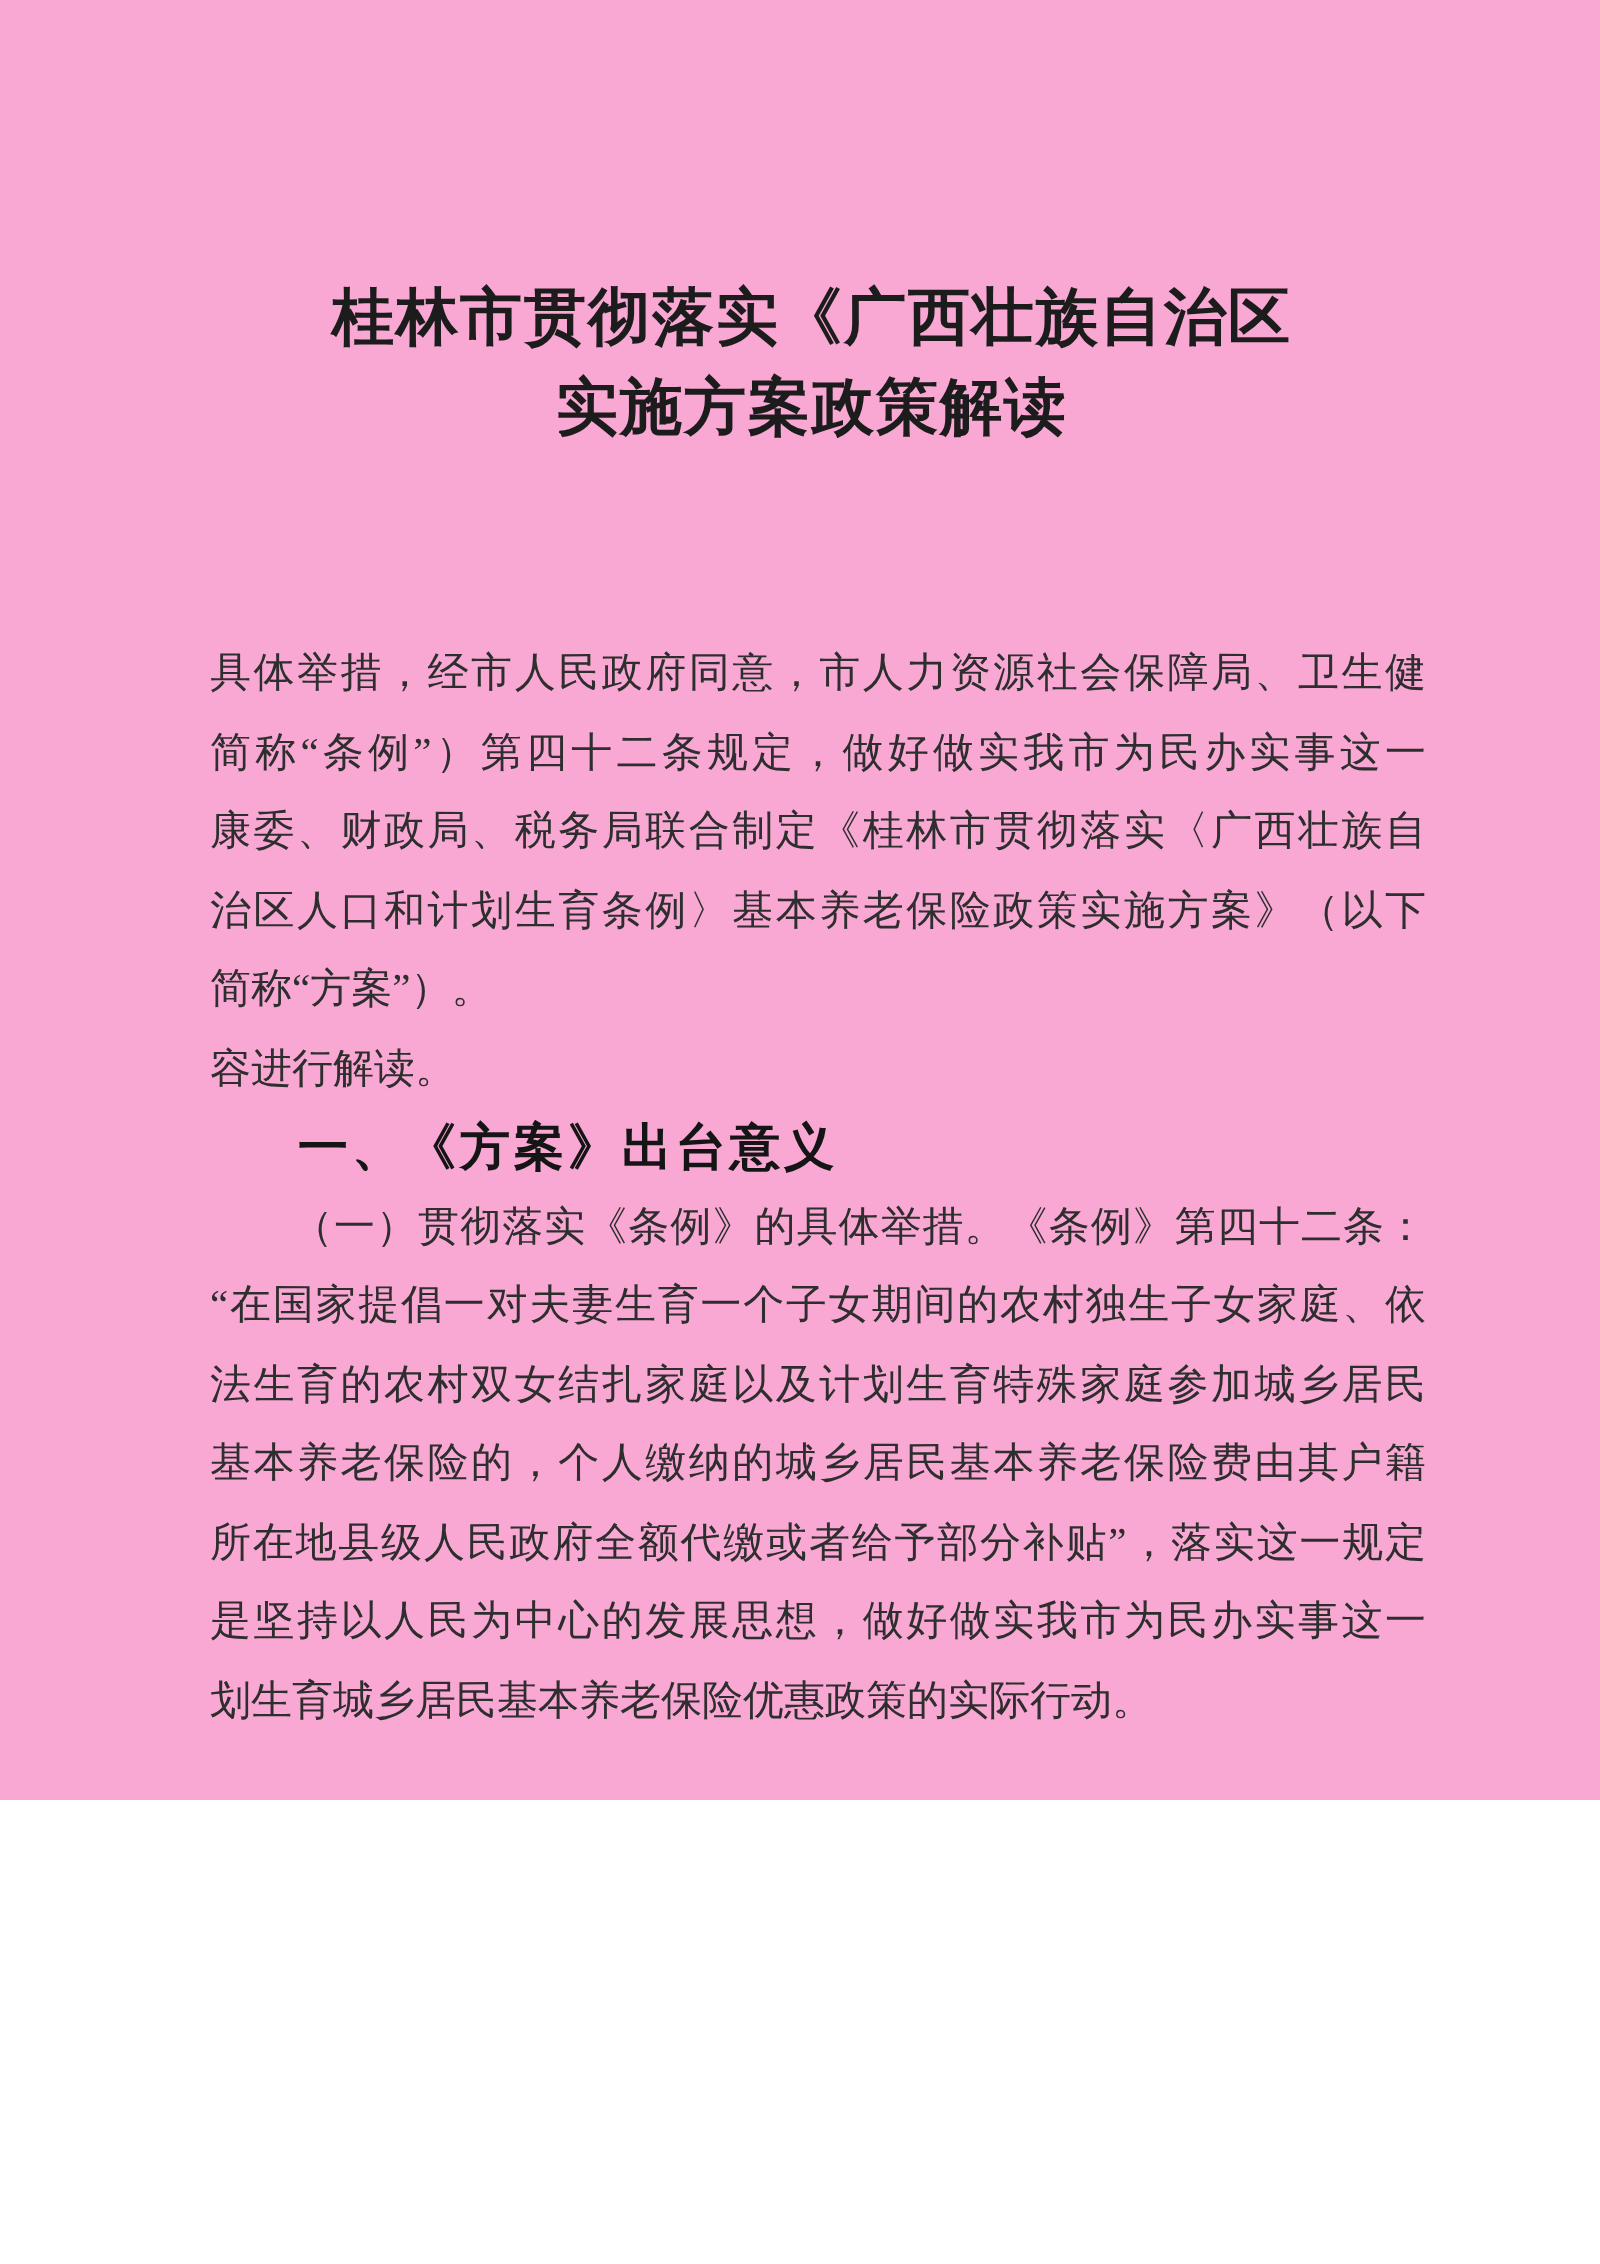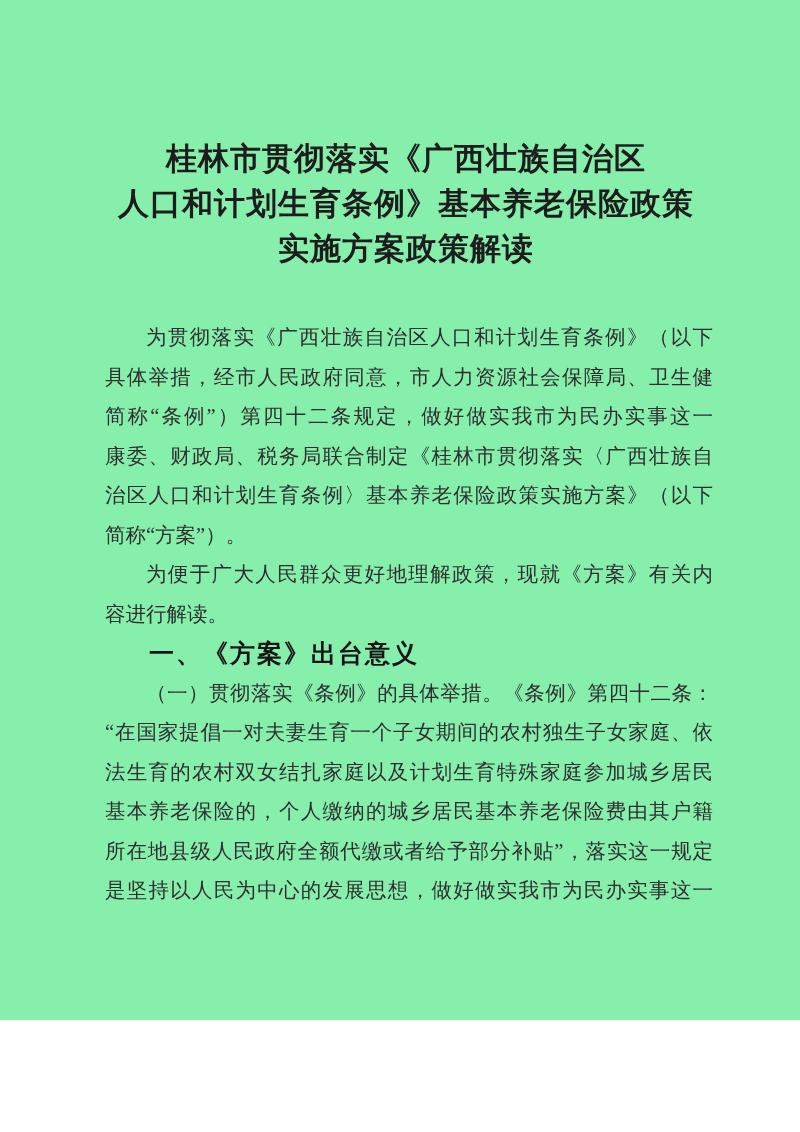--- a/index.html
+++ b/index.html
@@ -3,22 +3,22 @@
 <meta charset="utf-8">
 <style>
   html, body {
     margin: 0;
     padding: 0;
     background: #ffffff;
   }
   .page {
     position: relative;
     width: 800px;
-    height: 1020px;
-    background: #86efac;
+    height: 900px;
+    background: #f9a8d4;
     overflow: hidden;
     font-family: "Liberation Serif", "DejaVu Serif", serif;
   }
   .doc-title {
     position: absolute;
     left: 96px;
     top: 136px;
     width: 620px;
     text-align: center;
     font-family: "Liberation Serif", "DejaVu Serif", serif;
@@ -73,42 +73,40 @@
     letter-spacing: 3px;
   }
 </style>
 </head>
 <body>
 
 <div class="page">
 
   <div class="doc-title">
     <div>桂林市贯彻落实《广西壮族自治区</div>
-    <div>人口和计划生育条例》基本养老保险政策</div>
     <div>实施方案政策解读</div>
   </div>
 
   <div class="doc-body">
 
-    <div class="bline first">为贯彻落实《广西壮族自治区人口和计划生育条例》（以下</div>
     <div class="bline">具体举措，经市人民政府同意，市人力资源社会保障局、卫生健</div>
     <div class="bline">简称“条例”）第四十二条规定，做好做实我市为民办实事这一</div>
     <div class="bline">康委、财政局、税务局联合制定《桂林市贯彻落实〈广西壮族自</div>
     <div class="bline">治区人口和计划生育条例〉基本养老保险政策实施方案》（以下</div>
     <div class="bline end">简称“方案”）。</div>
 
-    <div class="bline first">为便于广大人民群众更好地理解政策，现就《方案》有关内</div>
     <div class="bline end">容进行解读。</div>
 
     <div class="bline heading">一、《方案》出台意义</div>
 
     <div class="bline first">（一）贯彻落实《条例》的具体举措。《条例》第四十二条：</div>
     <div class="bline">“在国家提倡一对夫妻生育一个子女期间的农村独生子女家庭、依</div>
     <div class="bline">法生育的农村双女结扎家庭以及计划生育特殊家庭参加城乡居民</div>
     <div class="bline">基本养老保险的，个人缴纳的城乡居民基本养老保险费由其户籍</div>
     <div class="bline">所在地县级人民政府全额代缴或者给予部分补贴”，落实这一规定</div>
     <div class="bline">是坚持以人民为中心的发展思想，做好做实我市为民办实事这一</div>
+    <div class="bline end">划生育城乡居民基本养老保险优惠政策的实际行动。</div>
 
   </div>
 
   <div class="page-number">— 1 —</div>
 
 </div>
 
 </body></html>

